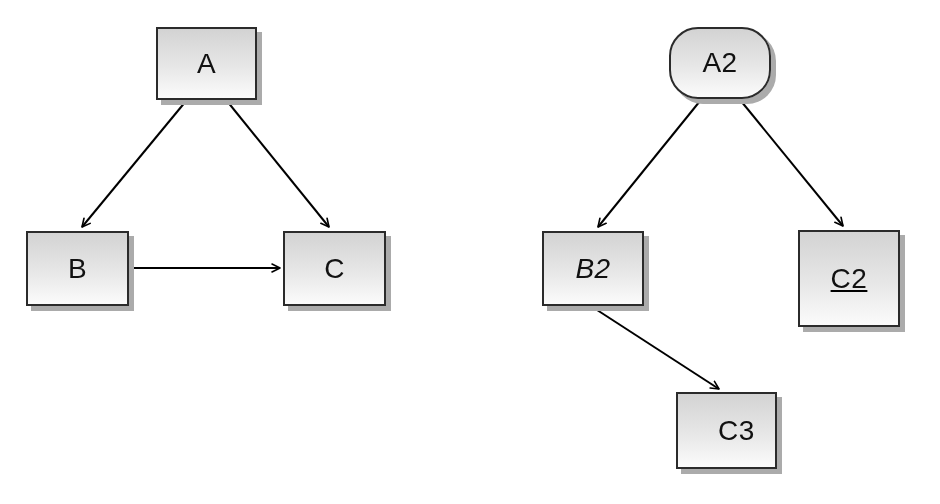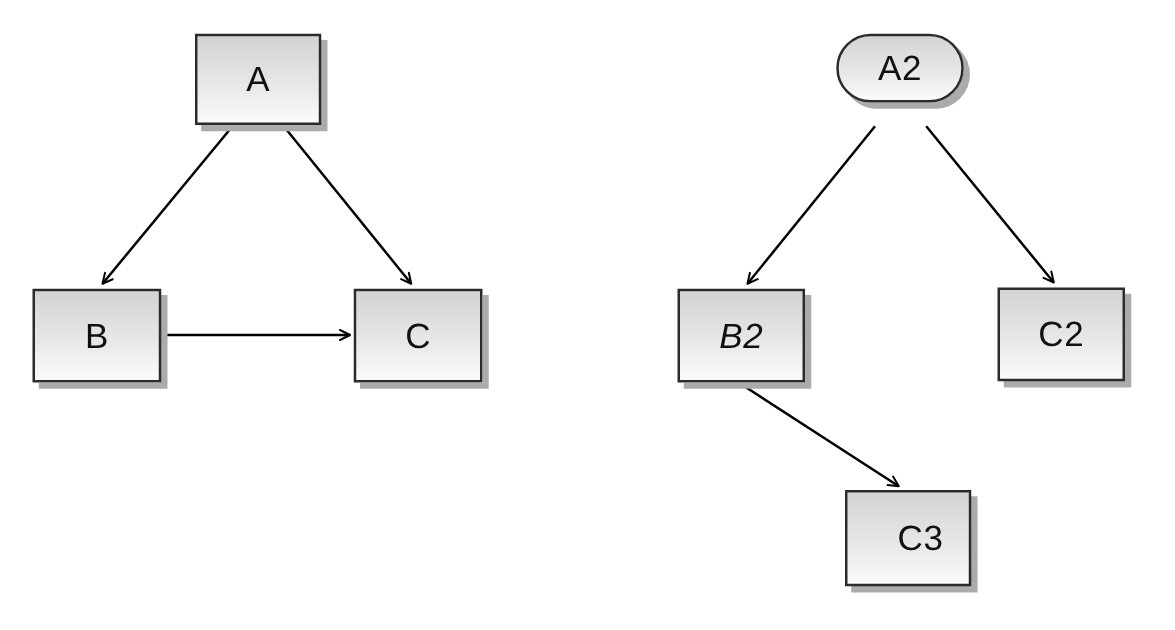--- a/index.html
+++ b/index.html
@@ -36,23 +36,23 @@
   .node-label {
     font-size: 28px;
     color: #111111;
     line-height: 1;
     letter-spacing: 0.5px;
   }
   
   #node-A  { left: 156px; top: 27px;  width: 101px; height: 73px; }
   #node-B  { left: 26px;  top: 231px; width: 103px; height: 75px; }
   #node-C  { left: 283px; top: 231px; width: 103px; height: 75px; }
-  #node-A2 { left: 669px; top: 27px;  width: 102px; height: 55px; border-radius: 29px; }
+  #node-A2 { left: 669px; top: 27px;  width: 102px; height: 72px; border-radius: 29px; }
   #node-B2 { left: 542px; top: 231px; width: 102px; height: 75px; font-style: italic; }
-  #node-C2 { left: 798px; top: 230px; width: 102px; height: 75px; }
+  #node-C2 { left: 798px; top: 230px; width: 102px; height: 97px; text-decoration: underline; }
   #node-C3 { left: 676px; top: 392px; width: 101px; height: 77px; padding-left: 20px; }
 </style>
 </head>
 <body>
 
 <div class="canvas">
 
   <svg class="edges-layer" width="940" height="504" viewBox="0 0 940 504" xmlns="http://www.w3.org/2000/svg">
     <defs>
       <marker id="arrow-open" markerWidth="12" markerHeight="12" refX="9" refY="5" orient="auto" markerUnits="userSpaceOnUse">

